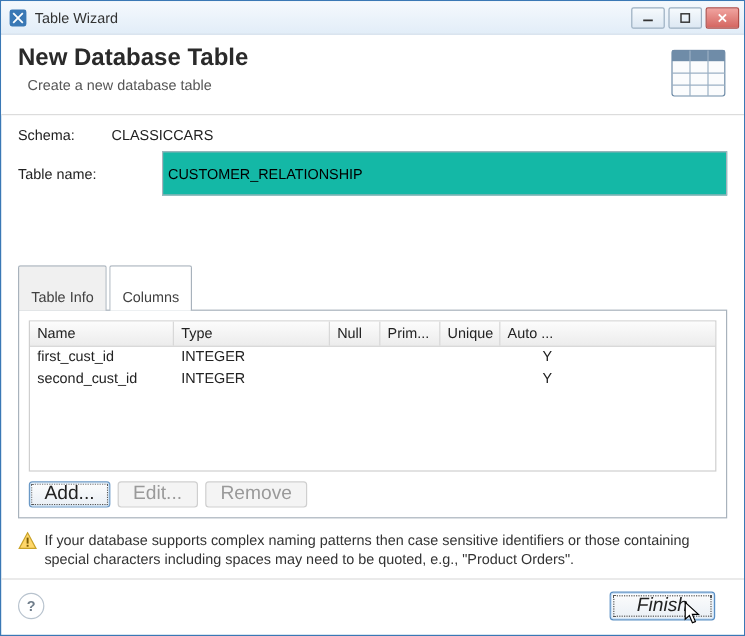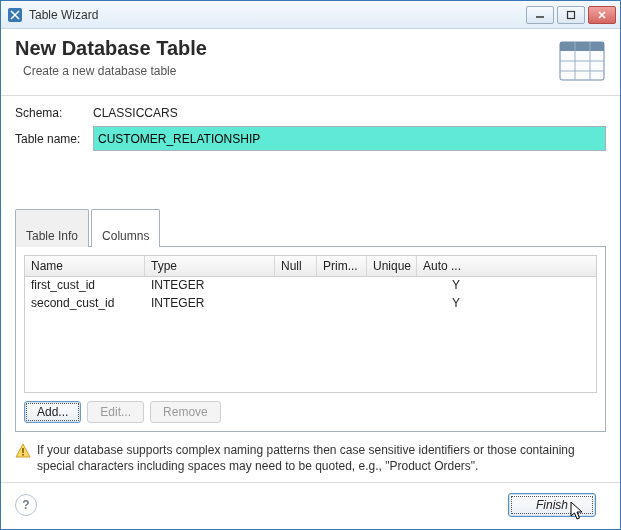--- a/index.html
+++ b/index.html
@@ -65,25 +65,26 @@
     padding: 10px 14px 8px 14px;
     display:flex;flex-direction:column;
     gap:6px;
     overflow:hidden;
   }
   .form-row { display:flex; align-items:center; gap:6px; }
   .form-row label { width:72px; color:#222; }
   .form-row .static { color:#222; }
   .form-row input[type=text] {
     flex:1;
-    height:25px;
+    height:37px;
     border:1px solid #a8b2bc;
     padding:1px 4px;
     font-family:inherit;font-size:12px;
-    background:#5eead4;
+    background:#14b8a6;
+    margin-left:42px;
   }
   .tabs-area {
     flex:1;
     display:flex;flex-direction:column;
     margin-top:4px;
   }
   .tabstrip {
     display:flex;
     align-items:flex-end;
     gap:0;
@@ -149,21 +150,21 @@
   .col-uniq { width:50px; }
   .col-auto { width:50px; }
   .grid-btns { display:flex; gap:6px; }
   .btn {
     height:22px;
     padding:0 12px;
     border:1px solid #9aaec0;
     border-radius:3px;
     background:linear-gradient(#fdfdfd,#e9eff5);
     color:#222;
-    font-family:inherit;font-size:12px;
+    font-family:inherit;font-size:16px;
     display:inline-flex;align-items:center;justify-content:center;
   }
   .btn.focused { outline:1px dotted #555; outline-offset:-3px; border-color:#6b99c6; box-shadow:0 0 0 1px #cfe3f5 inset;}
   .btn[disabled] { color:#9a9a9a; background:#f4f4f4; border-color:#cfcfcf; }
   .info-row {
     display:flex; gap:6px; padding:4px 0 0 0;
     color:#333;
   }
   .info-row .warn-icon { width:16px;height:16px;flex:none;margin-top:1px;}
   .footer {

